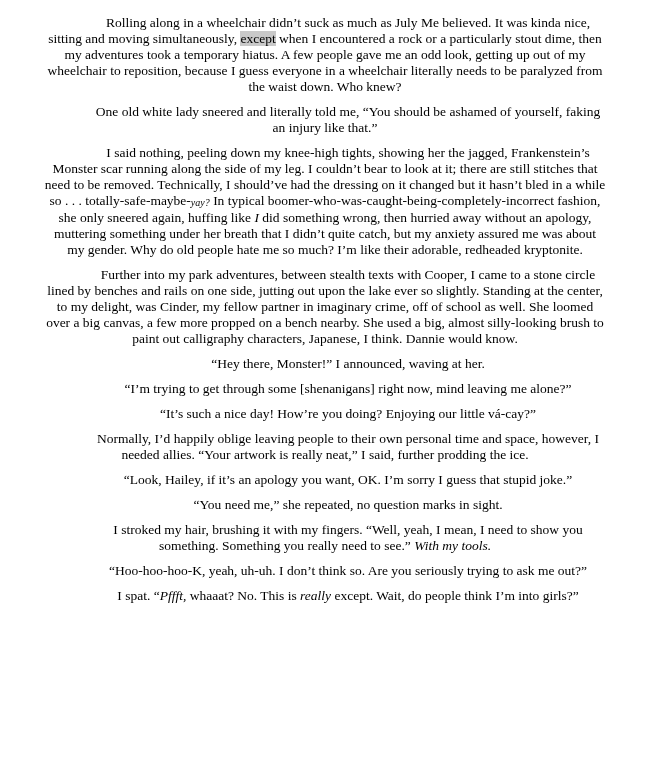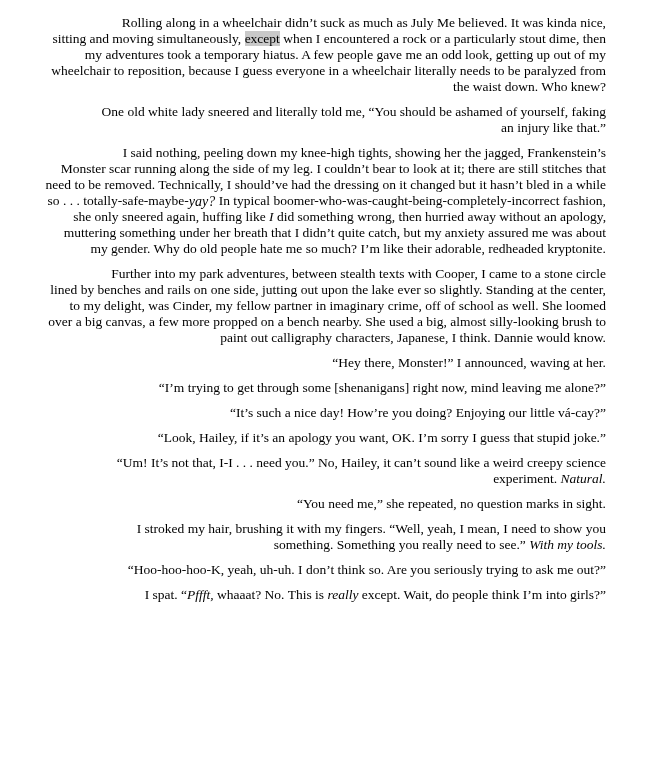--- a/index.html
+++ b/index.html
@@ -16,45 +16,45 @@
     padding: 15px 42px 10px 44px;
     overflow: hidden;
     font-family: "Liberation Serif", "DejaVu Serif", serif;
     font-size: 13.5px;
     line-height: 16px;
     color: #000000;
   }
   .doc-body p {
     margin: 0 8px 9px 0;
     text-indent: 46px;
-    text-align: right;
+    text-align: center;
     font-family: Liberation Serif, serif;
   }
   .run-normal { font-style: normal; }
   .run-italic { font-style: italic; }
   .run-highlight { font-style: normal; }
   .run-small-italic {
     font-style: italic;
-    font-size: 14px;
+    font-size: 10px;
     position: relative;
     top: 1px;
   }
 </style>
 </head>
 <body>
 
 <div class="page">
   <div class="doc-body" id="doc-body" style="color: rgb(0, 0, 0);">
       <p><span class="run-normal">Rolling along in a wheelchair didn’t suck as much as July Me believed. It was kinda nice, sitting and moving simultaneously, </span><span class="run-highlight" style="background: rgb(201, 201, 201);">except</span><span class="run-normal"> when I encountered a rock or a particularly stout dime, then my adventures took a temporary hiatus. A few people gave me an odd look, getting up out of my wheelchair to reposition, because I guess everyone in a wheelchair literally needs to be paralyzed from the waist down. Who knew?</span></p>
       <p><span class="run-normal">One old white lady sneered and literally told me, “You should be ashamed of yourself, faking an injury like that.”</span></p>
       <p><span class="run-normal">I said nothing, peeling down my knee-high tights, showing her the jagged, Frankenstein’s Monster scar running along the side of my leg. I couldn’t bear to look at it; there are still stitches that need to be removed. Technically, I should’ve had the dressing on it changed but it hasn’t bled in a while so . . . totally-safe-maybe-</span><span class="run-small-italic">yay?</span><span class="run-normal"> In typical boomer-who-was-caught-being-completely-incorrect fashion, she only sneered again, huffing like </span><span class="run-italic">I</span><span class="run-normal"> did something wrong, then hurried away without an apology, muttering something under her breath that I didn’t quite catch, but my anxiety assured me was about my gender. Why do old people hate me so much? I’m like their adorable, redheaded kryptonite.</span></p>
       <p><span class="run-normal">Further into my park adventures, between stealth texts with Cooper, I came to a stone circle lined by benches and rails on one side, jutting out upon the lake ever so slightly. Standing at the center, to my delight, was Cinder, my fellow partner in imaginary crime, off of school as well. She loomed over a big canvas, a few more propped on a bench nearby. She used a big, almost silly-looking brush to paint out calligraphy characters, Japanese, I think. Dannie would know.</span></p>
       <p><span class="run-normal">“Hey there, Monster!” I announced, waving at her.</span></p>
       <p><span class="run-normal">“I’m trying to get through some [shenanigans] right now, mind leaving me alone?”</span></p>
       <p><span class="run-normal">“It’s such a nice day! How’re you doing? Enjoying our little vá-cay?”</span></p>
+      <p><span class="run-normal">Normally, I’d happily oblige leaving people to their own personal time and space, however, I needed allies. “Your artwork is really neat,” I said, further prodding the ice.</span></p>
       <p><span class="run-normal">“Look, Hailey, if it’s an apology you want, OK. I’m sorry I guess that stupid joke.”</span></p>
-      <p><span class="run-normal">“Um! It’s not that, I-I . . . need you.” No, Hailey, it can’t sound like a weird creepy science experiment. </span><span class="run-italic">Natural.</span></p>
       <p><span class="run-normal">“You need me,” she repeated, no question marks in sight.</span></p>
       <p><span class="run-normal">I stroked my hair, brushing it with my fingers. “Well, yeah, I mean, I need to show you something. Something you really need to see.” </span><span class="run-italic">With my tools.</span></p>
       <p><span class="run-normal">“Hoo-hoo-hoo-K, yeah, uh-uh. I don’t think so. Are you seriously trying to ask me out?”</span></p>
       <p><span class="run-normal">I spat. “</span><span class="run-italic">Pffft,</span><span class="run-normal"> whaaat? No. This is </span><span class="run-italic">really</span><span class="run-normal"> except. Wait, do people think I’m into girls?”</span></p>
     </div>
 </div>
 
 </body></html>

